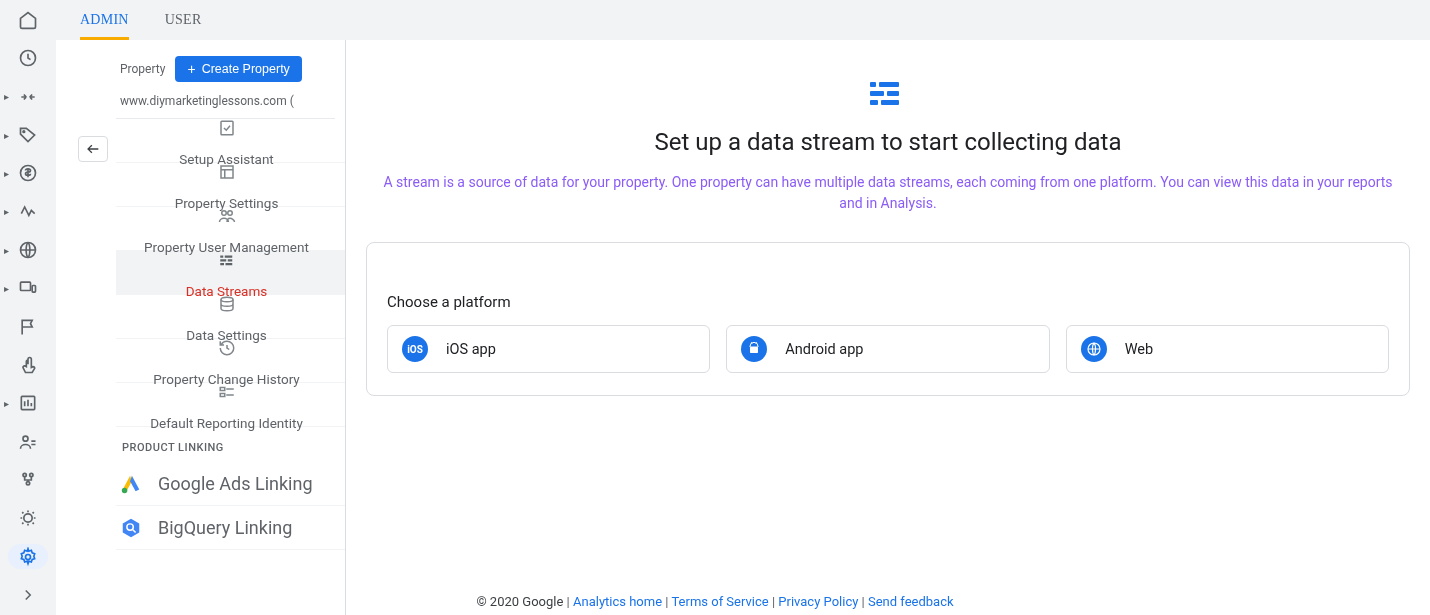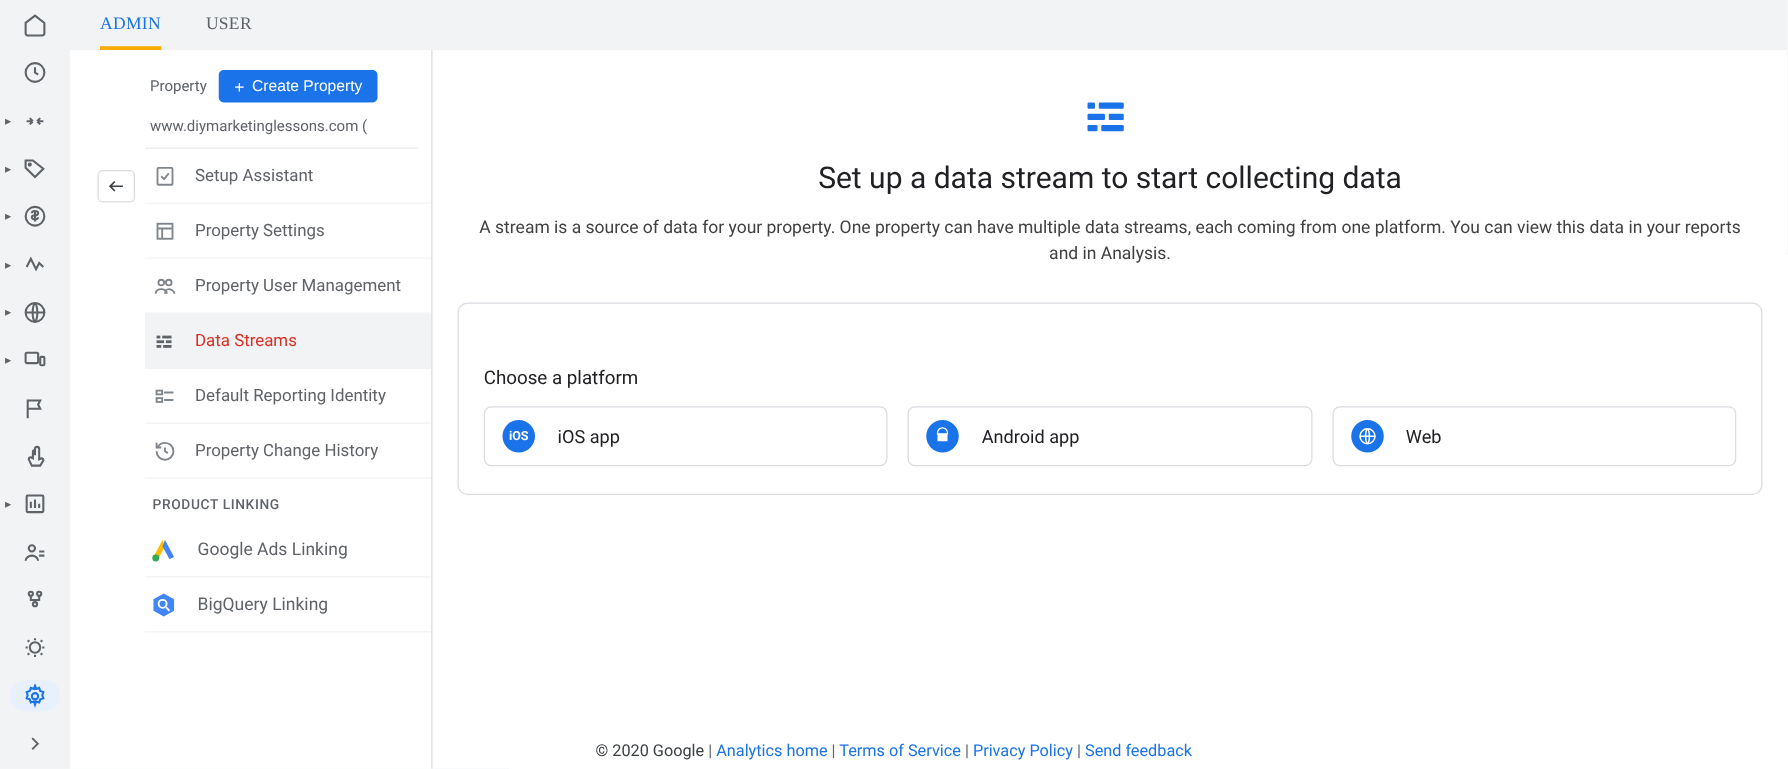--- a/index.html
+++ b/index.html
@@ -163,41 +163,42 @@
     .sb-item {
       display: flex;
       align-items: center;
       gap: 14px;
       height: 44px;
       padding: 0 14px 0 6px;
       font-size: 13.5px;
       color: #5f6368;
       cursor: pointer;
       border-bottom: 1px solid #f1f3f4;
+      flex-direction: column;
     }
     .sb-item.active {
       background: #f1f3f4;
       color: #d93025;
     }
     .sb-item .ic { width: 20px; display: flex; justify-content: center; color: #80868b; }
     .sb-item.active .ic { color: #5f6368; }
     .sb-section {
       font-size: 11px;
       font-weight: 500;
       letter-spacing: 0.5px;
       color: #5f6368;
       padding: 14px 6px 8px;
     }
     .sb-link-item {
       display: flex;
       align-items: center;
       gap: 14px;
       height: 44px;
       padding: 0 14px 0 2px;
-      font-size: 14px;
+      font-size: 18px;
       color: #5f6368;
       cursor: pointer;
       border-bottom: 1px solid #f1f3f4;
     }
     .sb-link-item .badge {
       width: 26px; height: 26px;
       display: flex; align-items: center; justify-content: center;
     }
     
     
@@ -218,21 +219,21 @@
       color: #1a73e8;
     }
     .hero h1 {
       font-size: 24px;
       font-weight: 400;
       color: #202124;
       margin-bottom: 16px;
     }
     .hero p {
       font-size: 14px;
-      color: #404040;
+      color: #8b5cf6;
       line-height: 1.5;
       max-width: 1020px;
       margin: 0 auto;
     }
     .platform-box {
       margin: 28px 0 0;
       border: 1px solid #dadce0;
       border-radius: 8px;
       padding: 18px 20px 22px;
     }
@@ -443,34 +444,43 @@
                     <rect x="13" y="11" width="6" height="3"></rect>
                     <rect x="3" y="16" width="5" height="3"></rect>
                     <rect x="10" y="16" width="9" height="3"></rect>
                   </svg>
                 </span>
               <span>Data Streams</span>
             </div>
             <div class="sb-item">
               <span class="ic">
                   <svg viewBox="0 0 24 24" width="18" height="18" fill="none" stroke="currentColor" stroke-width="2">
+                    <ellipse cx="12" cy="6" rx="8" ry="3"></ellipse>
+                    <path d="M4 6v6c0 1.7 3.6 3 8 3s8-1.3 8-3V6M4 12v6c0 1.7 3.6 3 8 3s8-1.3 8-3v-6"></path>
+                  </svg>
+                </span>
+              <span>Data Settings</span>
+            </div>
+            <div class="sb-item">
+              <span class="ic">
+                  <svg viewBox="0 0 24 24" width="18" height="18" fill="none" stroke="currentColor" stroke-width="2">
+                    <path d="M3 12a9 9 0 109-9 9 9 0 00-8 5M3 3v5h5M12 8v4l3 2"></path>
+                  </svg>
+                </span>
+              <span>Property Change History</span>
+            </div>
+            <div class="sb-item">
+              <span class="ic">
+                  <svg viewBox="0 0 24 24" width="18" height="18" fill="none" stroke="currentColor" stroke-width="2">
                     <rect x="3" y="6" width="6" height="4"></rect>
                     <rect x="3" y="14" width="6" height="4"></rect>
                     <path d="M11 8h10M11 16h10"></path>
                   </svg>
                 </span>
               <span>Default Reporting Identity</span>
-            </div>
-            <div class="sb-item">
-              <span class="ic">
-                  <svg viewBox="0 0 24 24" width="18" height="18" fill="none" stroke="currentColor" stroke-width="2">
-                    <path d="M3 12a9 9 0 109-9 9 9 0 00-8 5M3 3v5h5M12 8v4l3 2"></path>
-                  </svg>
-                </span>
-              <span>Property Change History</span>
             </div>
 
             <div class="sb-section">PRODUCT LINKING</div>
 
             <div class="sb-link-item">
               <span class="badge">
                 <svg viewBox="0 0 24 24" width="22" height="22">
                     <path d="M11 3L3 18l4 2 6-11z" fill="#fbbc04"></path>
                     <path d="M13 3l8 15-4 2-6-11z" fill="#4285f4"></path>
                     <circle cx="5" cy="19" r="3" fill="#34a853"></circle>

